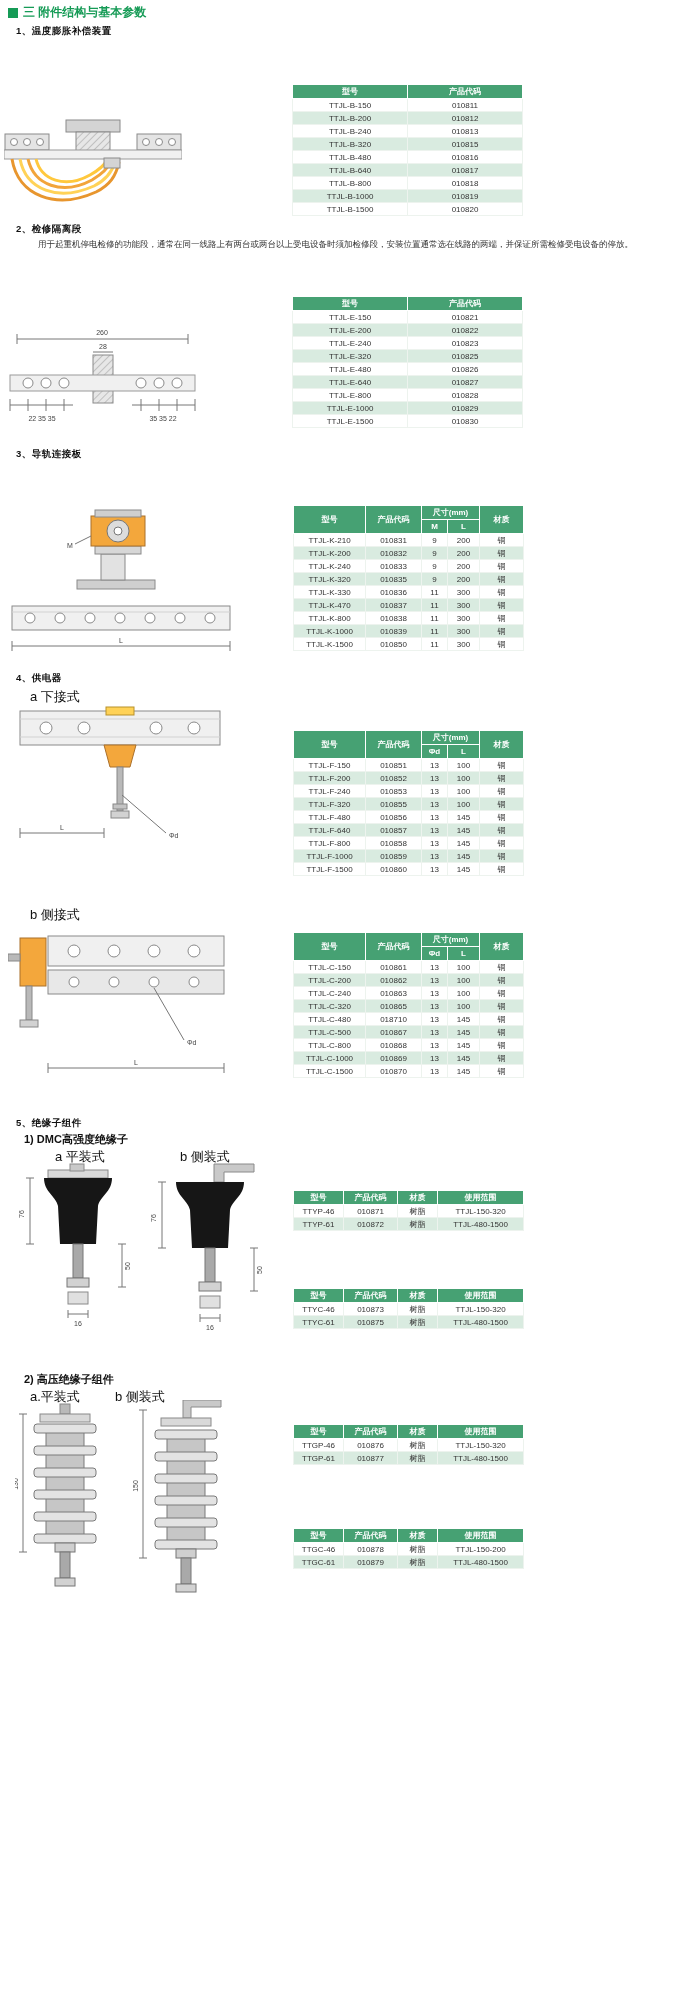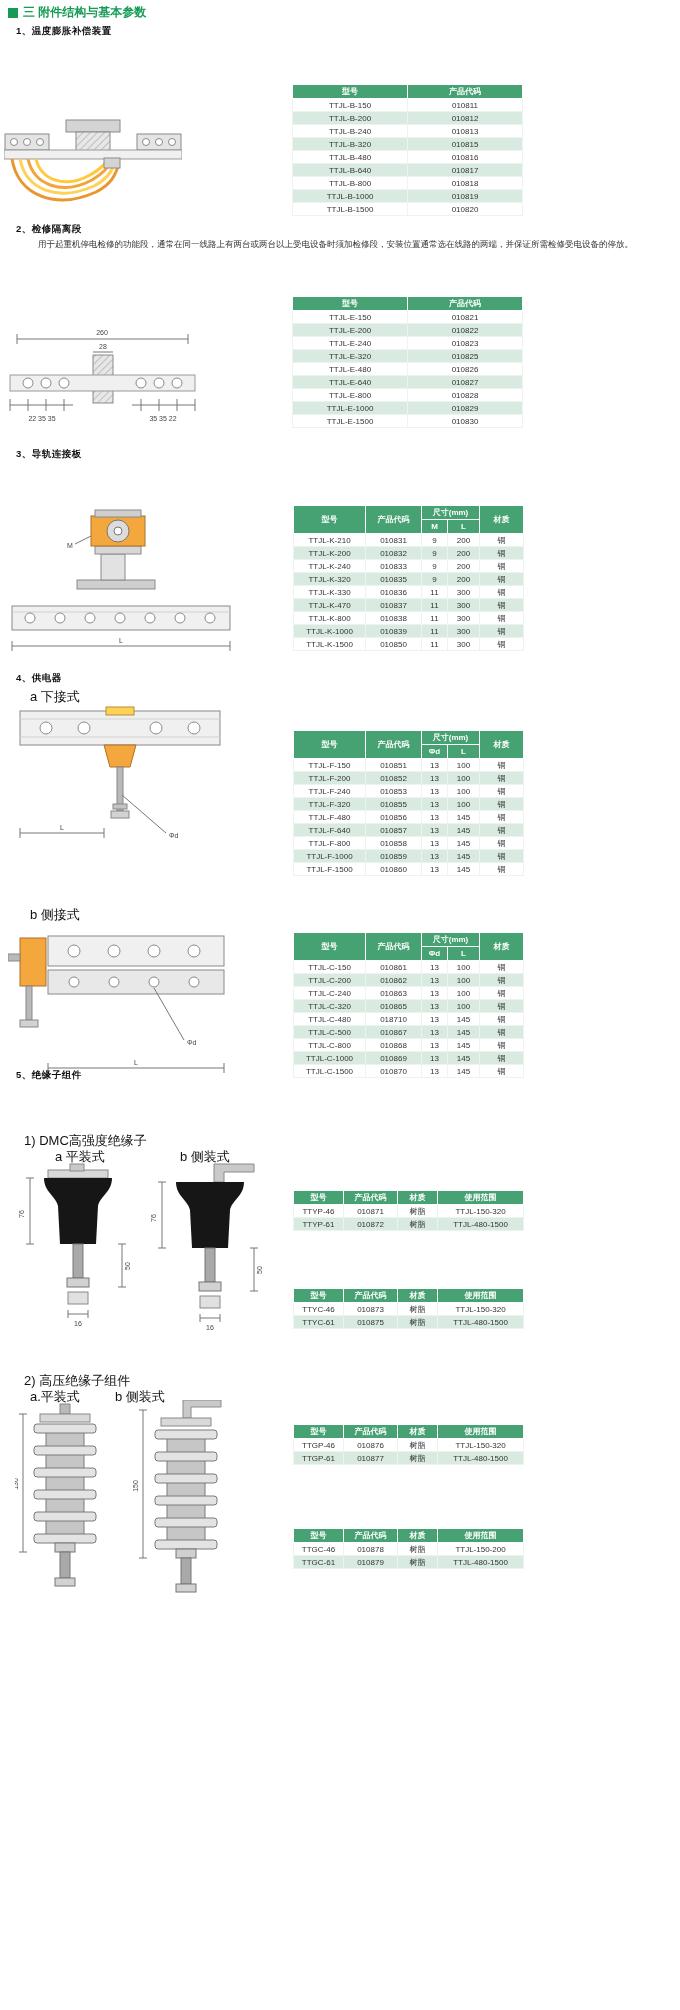--- a/index.html
+++ b/index.html
@@ -3,21 +3,21 @@
 <meta charset="utf-8">
 <style>
   *{margin:0;padding:0;box-sizing:border-box}
   html,body{background:#ffffff}
   .page{position:relative;width:680px;height:2010px;background:#fff;overflow:hidden;
         font-family:"Liberation Sans","DejaVu Sans",sans-serif;color:#222}
   .abs{position:absolute}
   .page-title{display:flex;align-items:center;gap:5px;font-size:12px;font-weight:bold;color:#169b56}
   .page-title .sq{width:10px;height:10px;background:#169b56;display:inline-block}
   .h1{font-size:9.5px;font-weight:bold;color:#111;letter-spacing:.5px}
-  .h2{font-size:13px;font-weight:normal;color:#111}
+  .h2{font-size:11px;font-weight:bold;color:#111}
   .sub{font-size:13px;color:#111}
   .desc{font-size:8.5px;color:#333;line-height:1.5}
   table.data{border-collapse:collapse;table-layout:fixed;font-size:8px;color:#333;background:#fff}
   table.data th{background:#46a173;color:#fff;font-weight:bold;border:1px solid #fff;
                 height:14px;padding:0 2px;text-align:center;font-size:8px}
   table.data td{border:1px solid #edf3ee;height:13px;padding:0 2px;text-align:center;background:#fff;
                 white-space:nowrap;overflow:hidden}
   table.data tbody tr:nth-child(even) td{background:#d9ebe0}
   col.c-half{width:115px}
   col.c-model{width:72px} col.c-code{width:56px} col.c-d1{width:26px} col.c-d2{width:32px} col.c-mat{width:44px}
@@ -563,21 +563,21 @@
         <tr>
           <td>TTJL-C-1500</td>
           <td>010870</td>
           <td>13</td>
           <td>145</td>
           <td>铜</td>
         </tr>
       </tbody>
     </table>
 
-  <div class="abs h1" style="left:16px;top:1069px">5、绝缘子组件</div>
+  <div class="abs h1" style="left:16px;top:1117px">5、绝缘子组件</div>
   <div class="abs h2" style="left:24px;top:1132px">1) DMC高强度绝缘子</div>
   <div class="abs sub" style="left:55px;top:1148px">a 平装式</div>
   <div class="abs sub" style="left:180px;top:1148px">b 侧装式</div>
 
   <svg class="abs" style="left:18px;top:1162px" width="115" height="190" viewBox="0 0 115 190">
     <rect x="30" y="8" width="60" height="8" fill="#d9d9d9" stroke="#8a8a8a"></rect>
     <rect x="52" y="2" width="14" height="7" fill="#c9c9c9" stroke="#8a8a8a"></rect>
     <path d="M26,16 L94,16 C94,30 82,34 80,44 L78,82 L42,82 L40,44 C38,34 26,30 26,16 Z" fill="#161616"></path>
     <rect x="55" y="82" width="10" height="34" fill="#a9a9a9" stroke="#777"></rect>
     <rect x="49" y="116" width="22" height="9" fill="#d2d2d2" stroke="#777"></rect>

